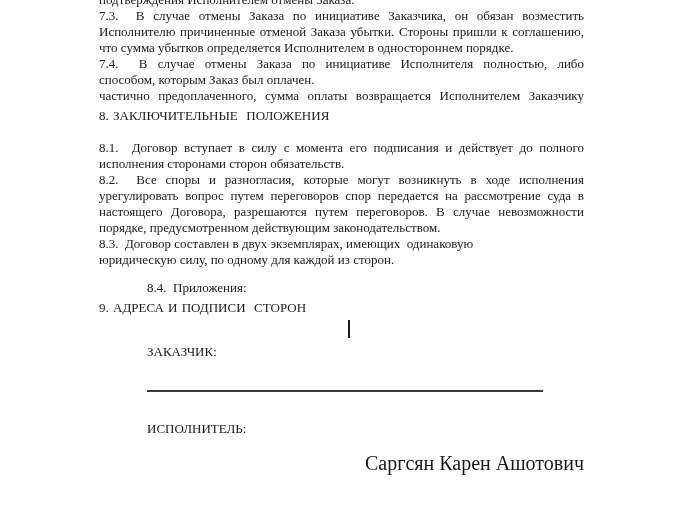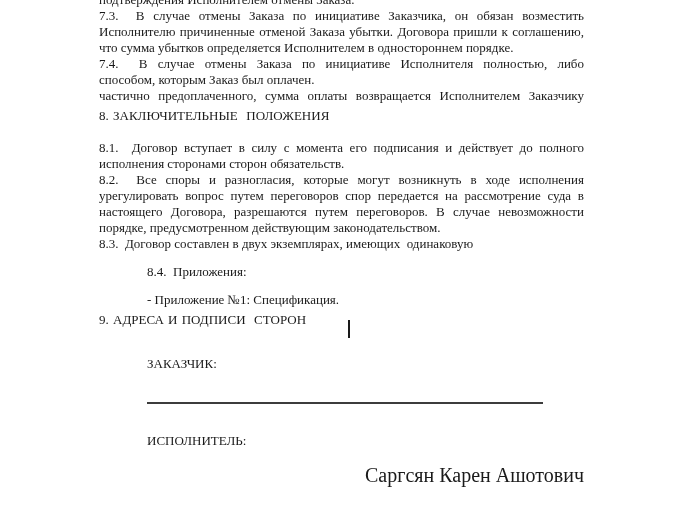--- a/index.html
+++ b/index.html
@@ -63,43 +63,43 @@
 </style>
 </head>
 <body>
 
 <div class="page">
   <div class="content">
 
     <div class="ln">подтверждения Исполнителем отмены Заказа.</div>
 
     <div class="ln j">7.3.&nbsp; В случае отмены Заказа по инициативе Заказчика, он обязан возместить</div>
-    <div class="ln j">Исполнителю причиненные отменой Заказа убытки. Договора пришли к соглашению,</div>
+    <div class="ln j">Исполнителю причиненные отменой Заказа убытки. Стороны пришли к соглашению,</div>
     <div class="ln">что сумма убытков определяется Исполнителем в одностороннем порядке.</div>
 
     <div class="ln j">7.4.&nbsp; В случае отмены Заказа по инициативе Исполнителя полностью, либо</div>
     <div class="ln">способом, которым Заказ был оплачен.</div>
     <div class="ln j">частично предоплаченного, сумма оплаты возвращается Исполнителем Заказчику</div>
 
     <div class="sp4"></div>
     <div class="ln center">8. ЗАКЛЮЧИТЕЛЬНЫЕ&nbsp; ПОЛОЖЕНИЯ</div>
     <div class="sp16"></div>
 
     <div class="ln j">8.1.&nbsp; Договор вступает в силу с момента его подписания и действует до полного</div>
     <div class="ln">исполнения сторонами сторон обязательств.</div>
 
     <div class="ln j">8.2.&nbsp; Все споры и разногласия, которые могут возникнуть в ходе исполнения</div>
     <div class="ln j">урегулировать вопрос путем переговоров спор передается на рассмотрение суда в</div>
     <div class="ln j">настоящего Договора, разрешаются путем переговоров. В случае невозможности</div>
     <div class="ln">порядке, предусмотренном действующим законодательством.</div>
 
     <div class="ln">8.3.&nbsp; Договор составлен в двух экземплярах, имеющих&nbsp; одинаковую</div>
+    <div class="ln">юридическую силу, по одному для каждой из сторон.</div>
 
     <div class="ln ind">8.4.&nbsp; Приложения:</div>
-    <div class="ln ind">- Приложение №1: Спецификация.</div>
 
     <div class="sp4"></div>
     <div class="ln center">9. АДРЕСА И ПОДПИСИ&nbsp; СТОРОН</div>
     <div class="sp16"></div>
 
     <div class="ln ind">ЗАКАЗЧИК:</div>
 
     <div class="sp30"></div>
     <div class="sigline"></div>
     <div class="sp17"></div>

